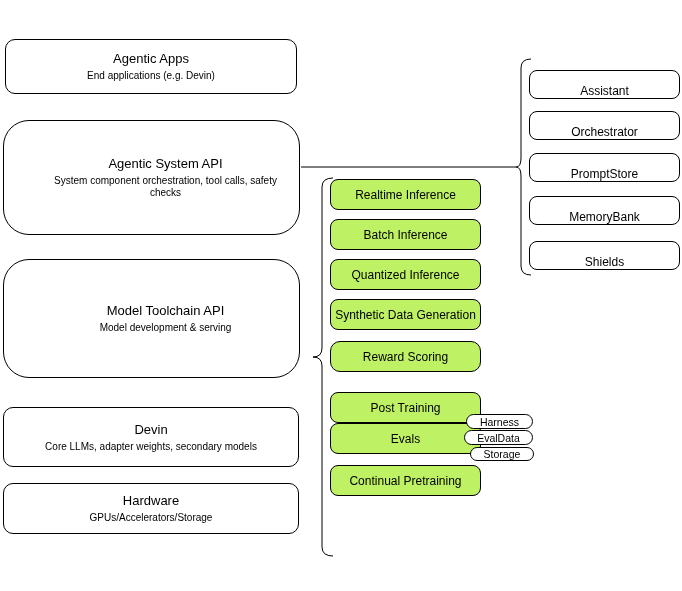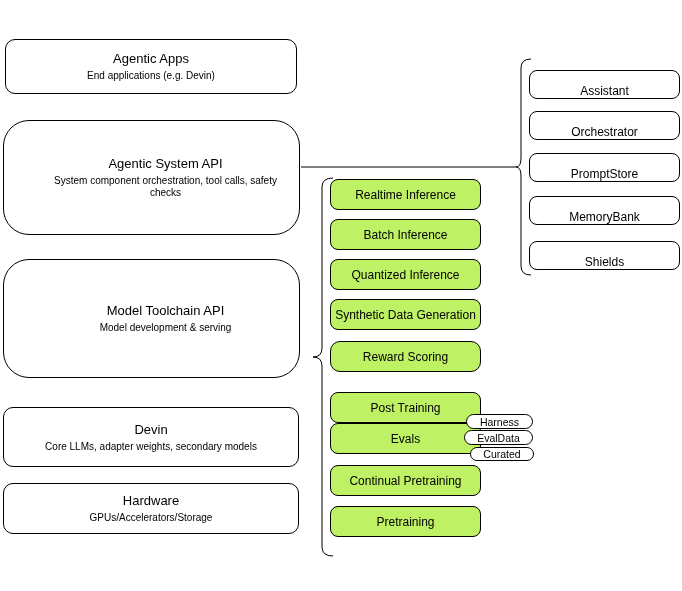--- a/index.html
+++ b/index.html
@@ -135,32 +135,29 @@
   </div>
   <div class="mid-box" style="top:357px;">
     <span>Post Training</span>
   </div>
   <div class="mid-box" style="top:388px;">
     <span>Evals</span>
   </div>
   <div class="mid-box" style="top:430px;">
     <span>Continual Pretraining</span>
   </div>
-  <div class="mid-box" style="top:471px;">
-    <span>Pretraining</span>
-  </div>
 
   <div class="tag-oval" style="left:466px; top:379px; width:67px; height:15px;">
     <span>Harness</span>
   </div>
   <div class="tag-oval" style="left:464px; top:395px; width:69px; height:15px;">
     <span>EvalData</span>
   </div>
   <div class="tag-oval" style="left:470px; top:412px; width:64px; height:14px;">
-    <span>Curated</span>
+    <span>Storage</span>
   </div>
 
   <div class="right-box" style="top:35px;">
     <span>Assistant</span>
   </div>
   <div class="right-box" style="top:76px;">
     <span>Orchestrator</span>
   </div>
   <div class="right-box" style="top:118px;">
     <span>PromptStore</span>

